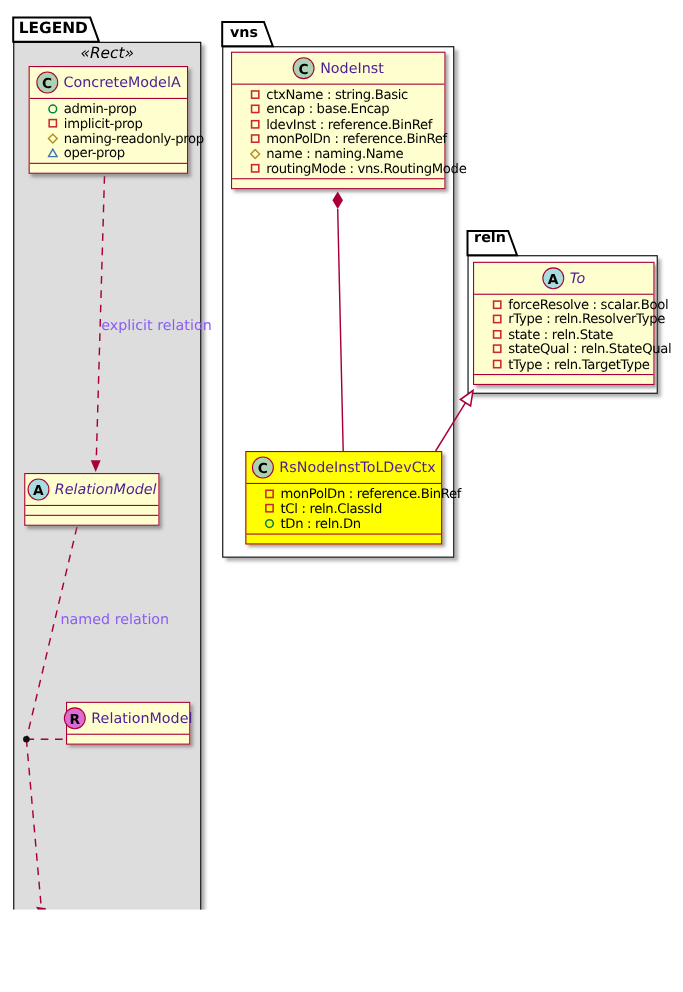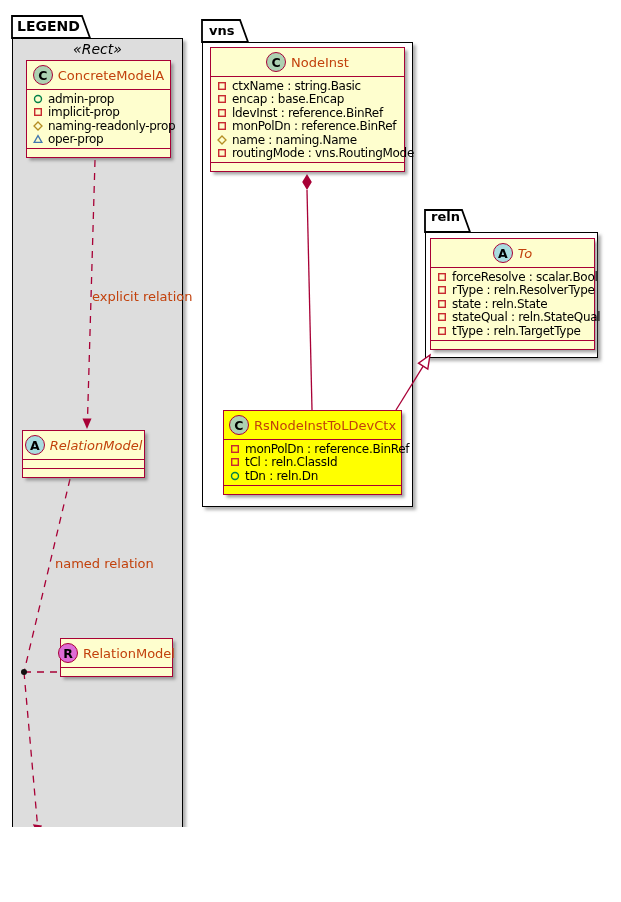--- a/index.html
+++ b/index.html
@@ -15,29 +15,29 @@
   .tab-label { position:absolute; z-index:8; font-weight:bold; color:#000; font-size:13px; white-space:nowrap; }
   .tab-label.big { font-size:14px; }
 
   .uml-class { position:absolute; z-index:10; border:1.7px solid #A80036; background:#FEFECE;
                box-shadow:2.5px 2.5px 3px rgba(110,110,110,.65); }
   .uml-class.yellow { background:#FFFF00; }
   .uml-title { display:flex; align-items:center; justify-content:center; gap:5px; height:28px; padding:2px 5px; }
   .spot { width:20px; height:20px; border-radius:50%; border:1.4px solid #A80036;
           display:flex; align-items:center; justify-content:center;
           font-weight:bold; font-size:12.5px; color:#000; flex:0 0 auto; }
-  .uml-name { font-size:13px; white-space:nowrap; color:#c2410c; }
+  .uml-name { font-size:13px; white-space:nowrap; color:#4c1d95; }
   .italic { font-style:italic; }
-  .uml-attrs { border-top:1.6px solid #A80036; padding:2px 5px 2px 6px; }
+  .uml-attrs { border-top:1.6px solid #A80036; padding:2px 5px 2px 16px; }
   .attr-row { display:flex; align-items:center; gap:5px; height:13.5px; }
   .attr-row svg { flex:0 0 auto; }
   .attr-label { font-size:12px; letter-spacing:-0.3px; white-space:nowrap; color:#000; }
   .uml-sep { border-top:1.6px solid #A80036; height:9px; }
 
-  .flabel { position:absolute; z-index:12; font-size:13px; color:#c2410c; white-space:nowrap; }
+  .flabel { position:absolute; z-index:12; font-size:13px; color:#8b5cf6; white-space:nowrap; }
   .stereo  { position:absolute; z-index:12; font-size:14px; font-style:italic; color:#000; text-align:center; }
 </style>
 </head>
 <body>
 
 <div id="canvas">
 
   <div class="pkg-body gray" style="left:12px; top:38px; width:171px; height:850px;"></div>
   <div class="pkg-body" style="left:202px; top:42px; width:211px; height:465px;"></div>
   <div class="pkg-body" style="left:425px; top:232px; width:173px; height:126px;"></div>

